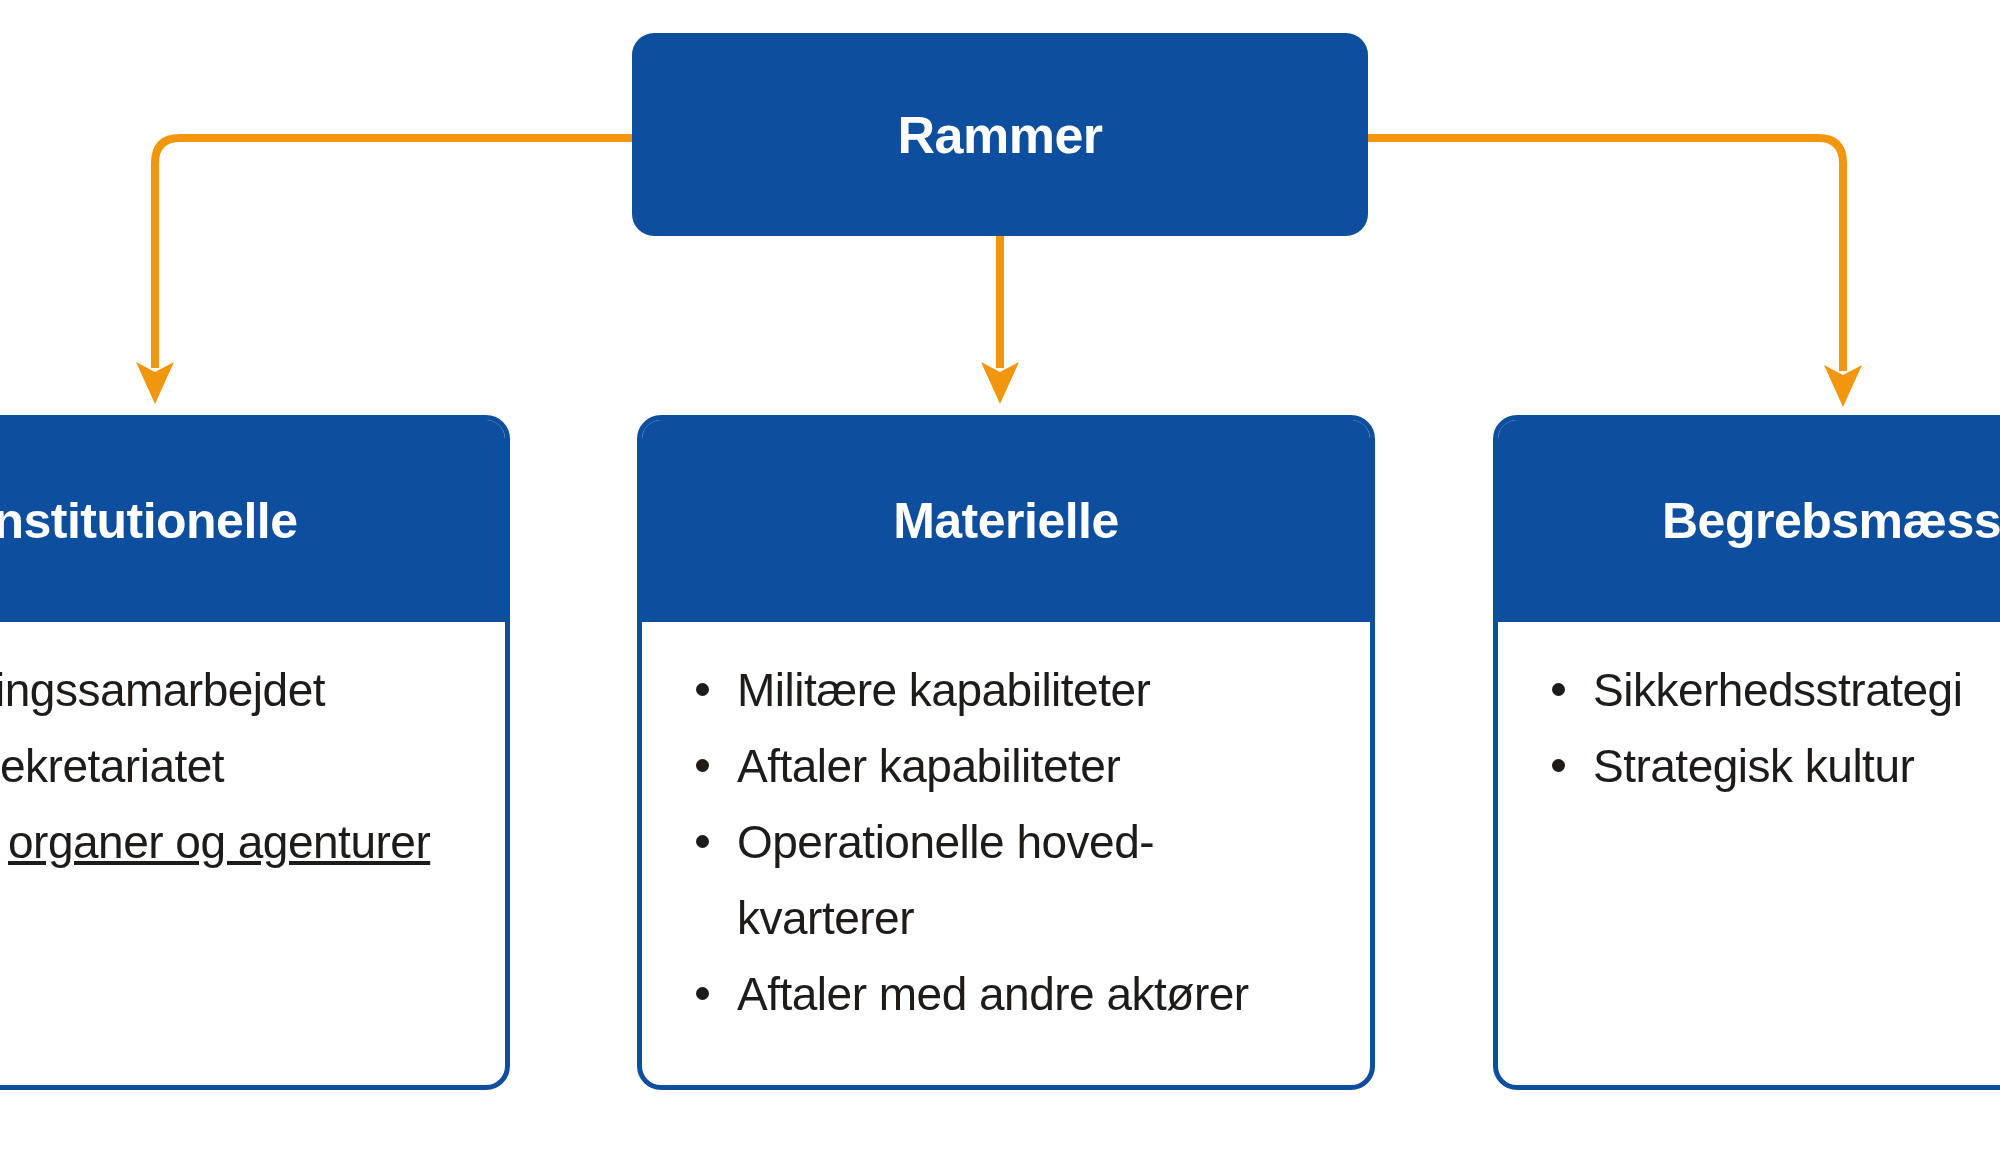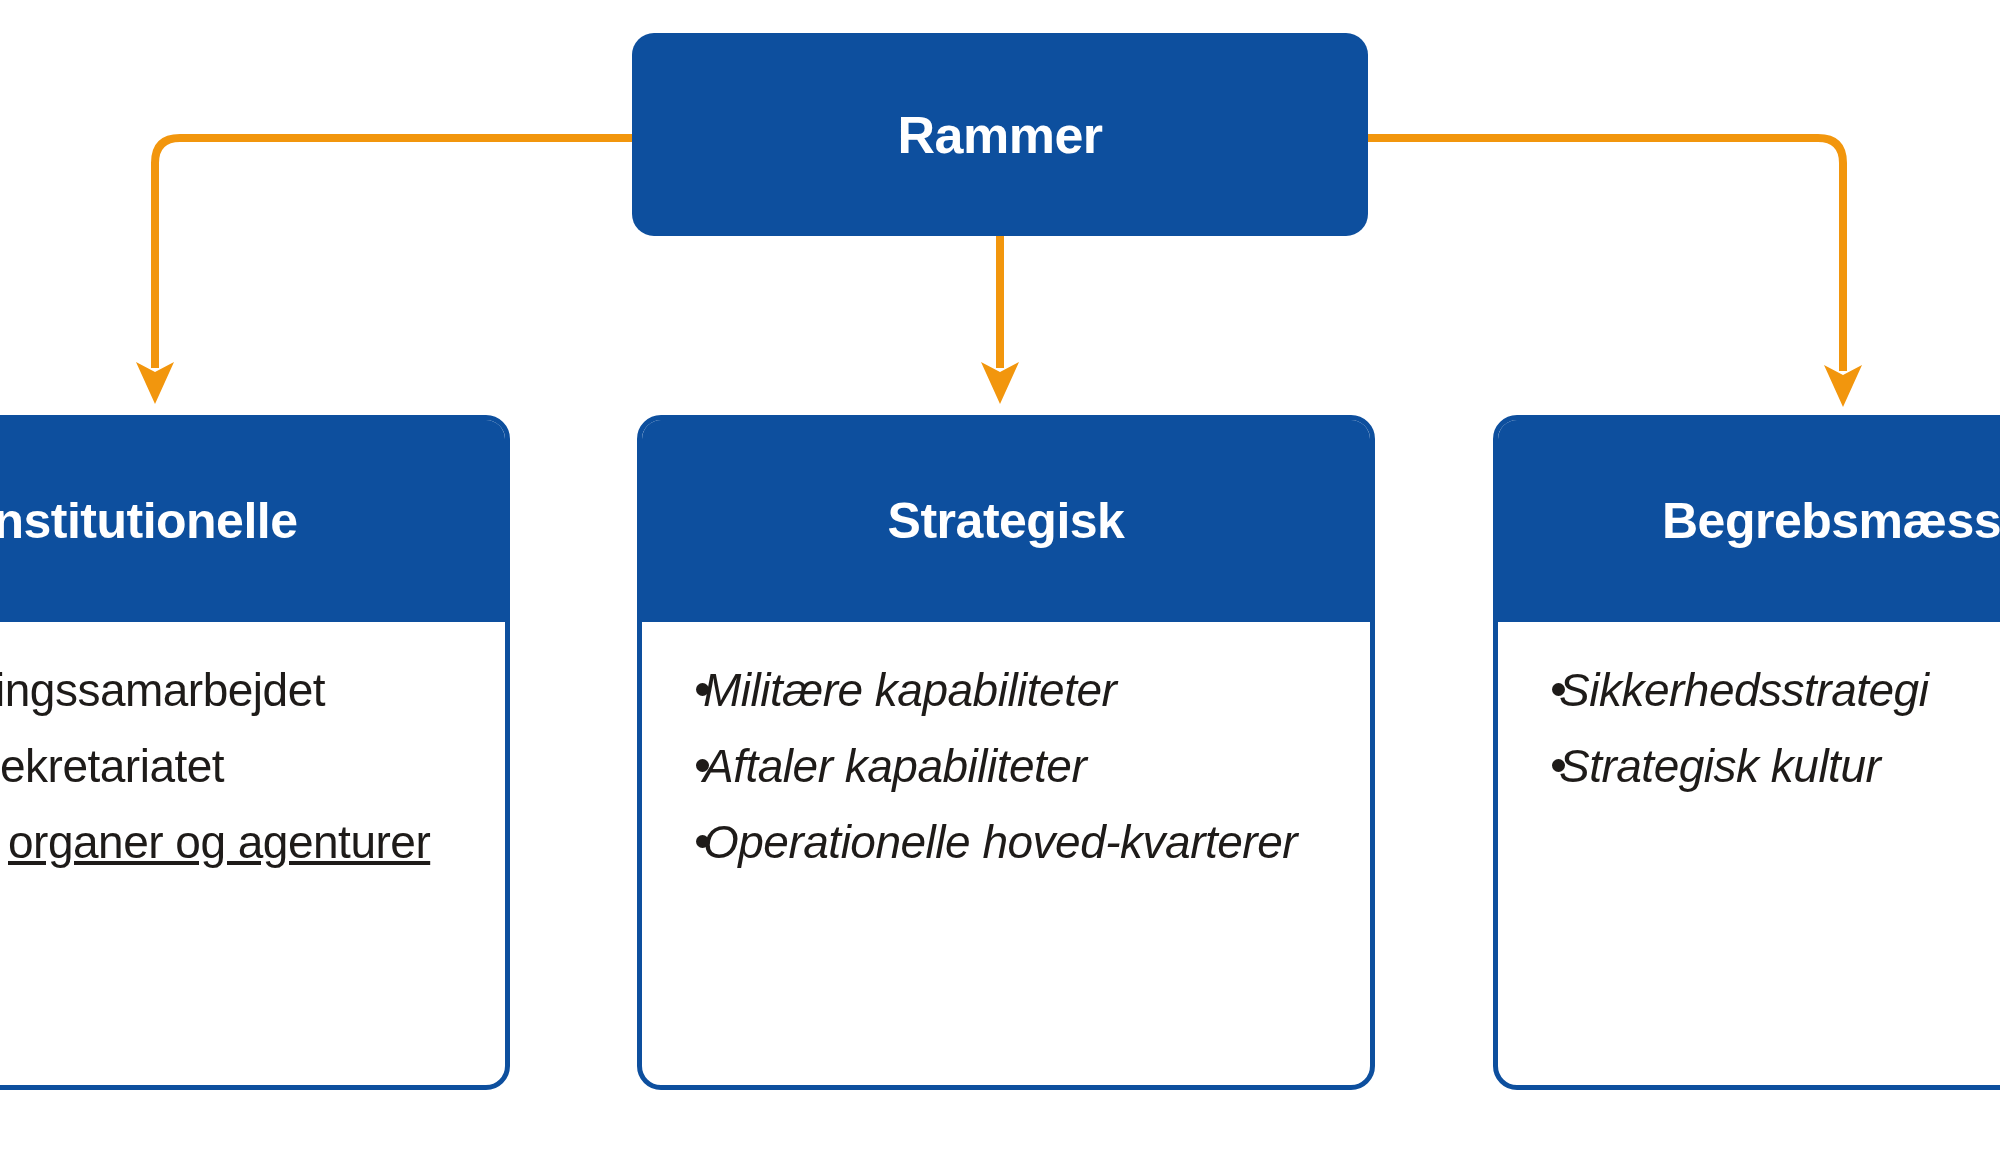--- a/index.html
+++ b/index.html
@@ -48,21 +48,21 @@
   .branch-left .branch-header span { margin-left: 203px; }
   .branch-right .branch-header span { margin-left: 164px; }
 
   .branch-body { padding: 30px 40px 0 0; }
   .branch-body ul { list-style: none; margin: 0; padding: 0; }
   .branch-body li {
     position: relative;
     font-size: 46px; line-height: 76px; letter-spacing: -0.5px;
     color: #1e1b19;
   }
-  .bulleted li { padding-left: 61px; font-style: italic; }
+  .bulleted li { padding-left: 95px; }
   .bulleted li::before {
     content: ""; position: absolute; left: 54px; top: 31px;
     width: 13px; height: 13px; border-radius: 50%; background: #1e1b19;
   }
   
   .branch-left .branch-body li:nth-child(1) { margin-left: 218px; }
   .branch-left .branch-body li:nth-child(2) { margin-left: 223px; }
   .branch-left .branch-body li:nth-child(3) { margin-left: 231px; text-decoration: underline; }
 </style>
 </head>
@@ -94,27 +94,28 @@
       <ul>
         <li>ingssamarbejdet</li>
         <li>ekretariatet</li>
         <li>organer og agenturer</li>
       </ul>
     </div>
   </div>
 
   <div class="branch branch-mid">
     <div class="branch-header">
-      <span>Strategisk</span>
+      <span>Materielle</span>
     </div>
     <div class="branch-body">
       <ul class="bulleted">
         <li>Militære kapabiliteter</li>
         <li>Aftaler kapabiliteter</li>
         <li>Operationelle hoved-kvarterer</li>
+        <li>Aftaler med andre aktører</li>
       </ul>
     </div>
   </div>
 
   <div class="branch branch-right">
     <div class="branch-header">
       <span>Begrebsmæssige</span>
     </div>
     <div class="branch-body">
       <ul class="bulleted">

